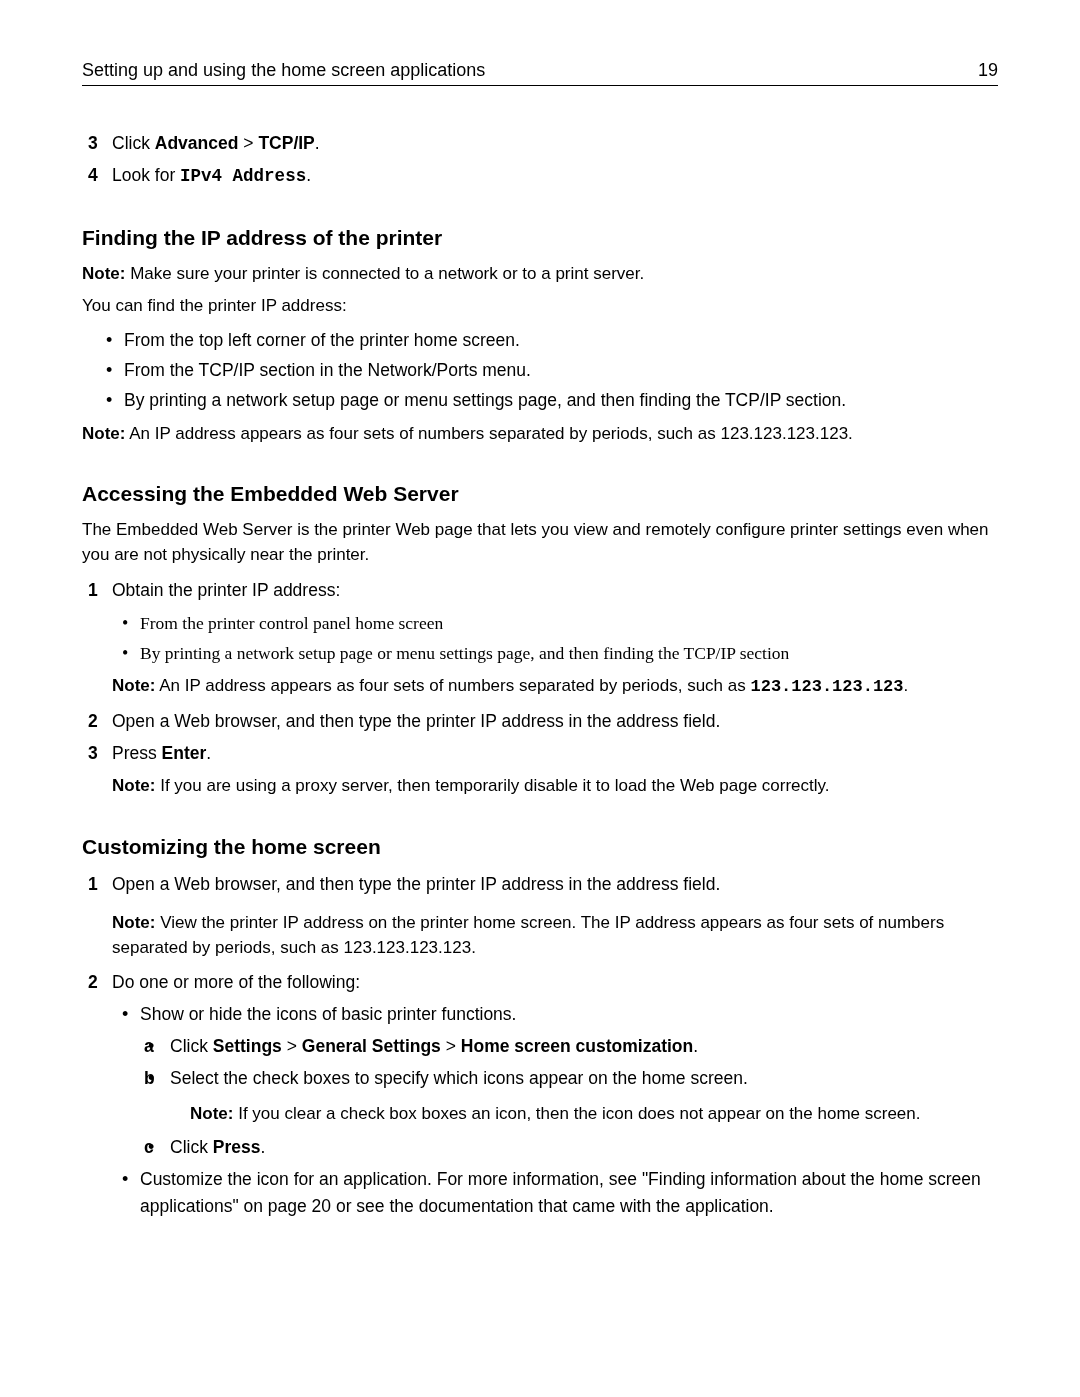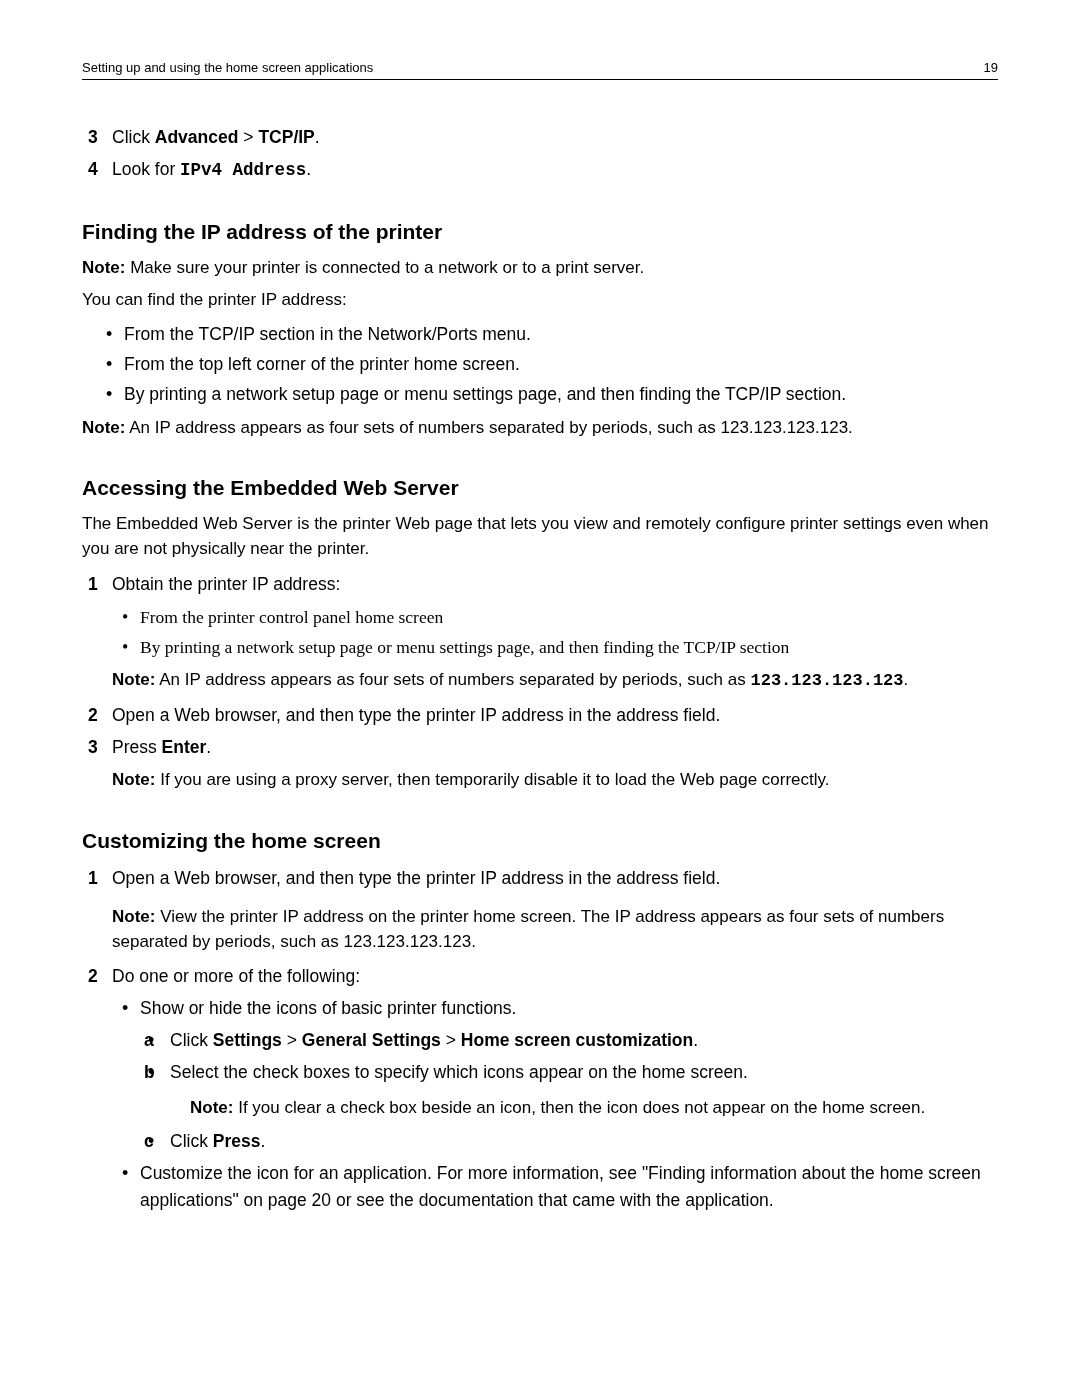--- a/index.html
+++ b/index.html
@@ -12,21 +12,21 @@
   .page {
     width: 1080px;
     min-height: 1397px;
     padding: 60px 82px 60px 82px;
     box-sizing: border-box;
     position: relative;
   }
   .running-header {
     display: flex;
     justify-content: space-between;
-    font-size: 13px;
+    font-size: 18px;
     border-bottom: 1.5px solid #000;
     padding-bottom: 4px;
     margin-bottom: 44px;
   }
   h2.section {
     font-size: 21px;
     font-weight: 700;
     margin: 36px 0 12px 0;
   }
   p {
@@ -115,22 +115,22 @@
     <li>
       <span class="num">4</span>
       <span>Look for </span><span class="mono">IPv4 Address</span><span>.</span>
     </li>
   </ol>
 
   <h2 class="section">Finding the IP address of the printer</h2>
   <p><span class="bold">Note:</span><span> Make sure your printer is connected to a network or to a print server.</span></p>
   <p>You can find the printer IP address:</p>
   <ul class="bullets">
+    <li>From the top left corner of the printer home screen.</li>
     <li>From the TCP/IP section in the Network/Ports menu.</li>
-    <li>From the top left corner of the printer home screen.</li>
     <li>By printing a network setup page or menu settings page, and then finding the TCP/IP section.</li>
   </ul>
   <p><span class="bold">Note:</span><span> An IP address appears as four sets of numbers separated by periods, such as 123.123.123.123.</span></p>
 
   <h2 class="section">Accessing the Embedded Web Server</h2>
   <p>The Embedded Web Server is the printer Web page that lets you view and remotely configure printer settings even when you are not physically near the printer.</p>
 
   <ol class="numbered">
     <li>
       <span class="num">1</span>
@@ -167,21 +167,21 @@
         <li>
           <span>Show or hide the icons of basic printer functions.</span>
           <ol class="letters" style="margin-left:4px;">
             <li>
               <span class="let">a</span>
               <span>Click </span><span class="bold">Settings</span><span> &gt; </span><span class="bold">General Settings</span><span> &gt; </span><span class="bold">Home screen customization</span><span>.</span>
             </li>
             <li>
               <span class="let">b</span>
               <span>Select the check boxes to specify which icons appear on the home screen.</span>
-              <p style="margin-left:20px; margin-top:10px;"><span class="bold">Note:</span><span> If you clear a check box beside an icon, then the icon does not appear on the home screen.</span></p>
+              <p style="margin-left:20px; margin-top:10px;"><span class="bold">Note:</span><span> If you clear a check box boxes an icon, then the icon does not appear on the home screen.</span></p>
             </li>
             <li>
               <span class="let">c</span>
               <span>Click </span><span class="bold">Press</span><span>.</span>
             </li>
           </ol>
         </li>
         <li>Customize the icon for an application. For more information, see "Finding information about the home screen applications" on page 20 or see the documentation that came with the application.</li>
       </ul>
     </li>

